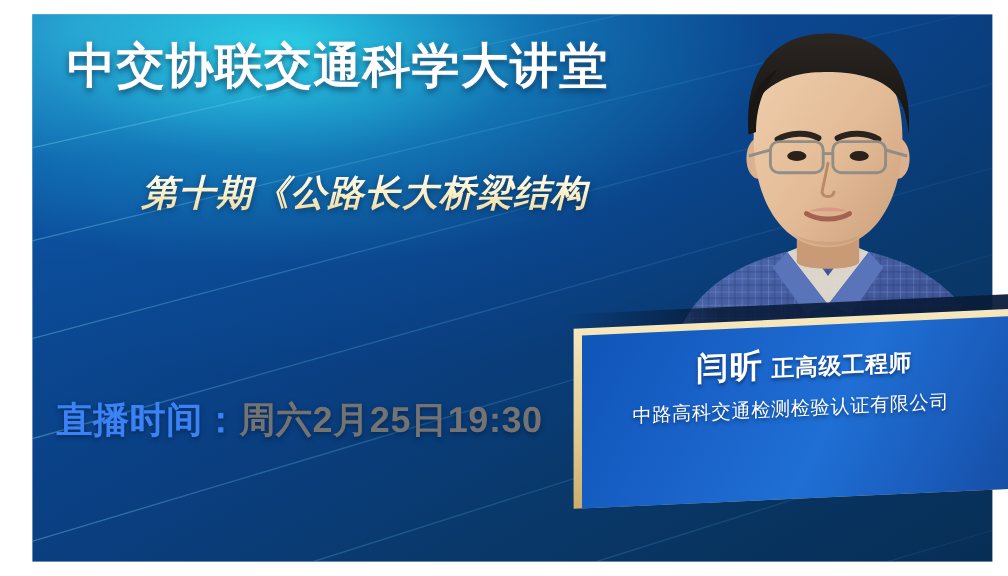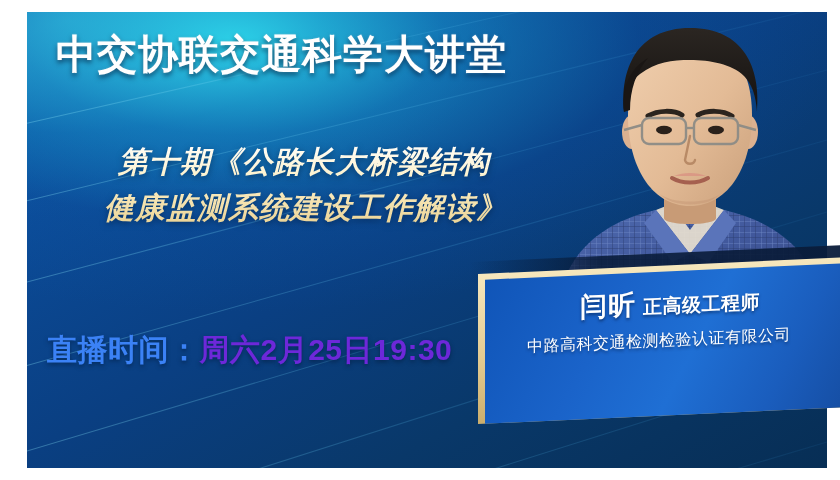--- a/index.html
+++ b/index.html
@@ -88,21 +88,21 @@
   .livetime{
     position:absolute;
     left:47px;top:330px;
     font-size:30px;
     font-weight:bold;
     letter-spacing:.5px;
     white-space:nowrap;
     text-shadow:0 2px 4px rgba(3,26,58,.6);
   }
   .livetime .label{color:#3b82f6;}
-  .livetime .value{color:#6d28d9;}
+  .livetime .value{color:#737373;}
 
   
   .speaker-panel{
     position:absolute;
     left:478px;top:274px;
     width:362px;height:150px;
   }
   .speaker-panel .skew{
     position:absolute;inset:0;
     transform:skewY(-2.6deg);
@@ -296,21 +296,20 @@
         <polygon points="30,46 370,4 370,20 30,56" fill="url(#darkRib)"></polygon>
       </svg>
     </div>
 
   </div>
 
   <div class="headline">中交协联交通科学大讲堂</div>
 
   <div class="subtitle">
     <span class="l1">第十期《公路长大桥梁结构</span>
-    <span class="l2">健康监测系统建设工作解读》</span>
   </div>
 
   <div class="livetime">
     <span class="label">直播时间：</span><span class="value">周六2月25日19:30</span>
   </div>
 
   <div class="panel-shadow"></div>
 
   <div class="speaker-panel">
     <div class="skew">

